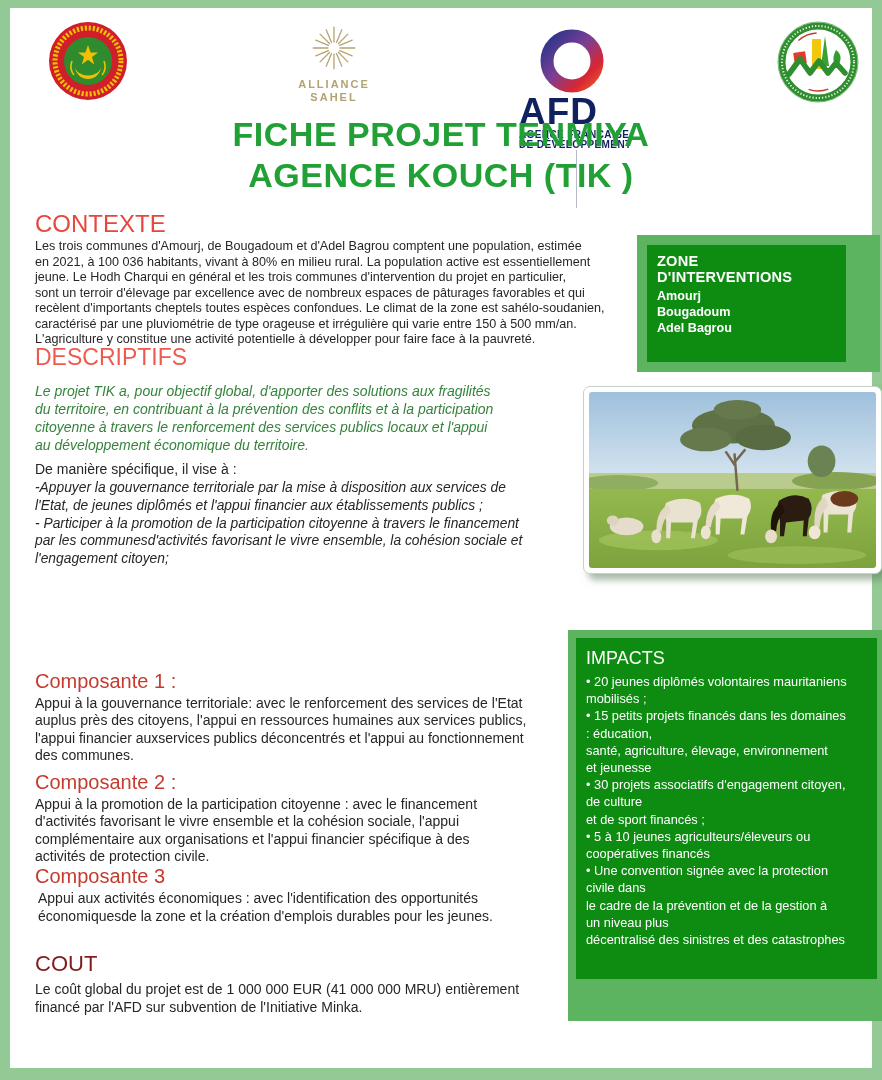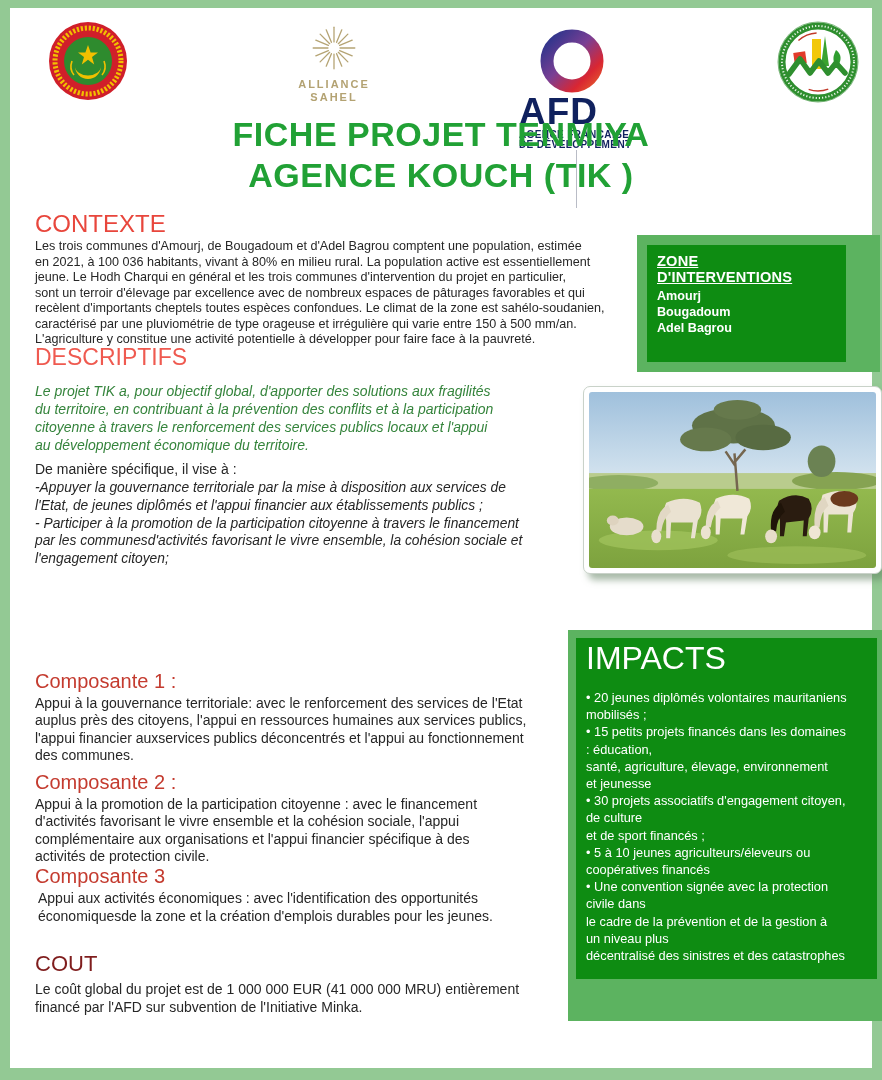--- a/index.html
+++ b/index.html
@@ -41,32 +41,32 @@
   .p-comp2 { left:25px; top:788px; width:548px; font-size:14px; line-height:17.4px; }
   .h-comp3 { left:25px; top:857px; font-size:20px; color:#c43b2f; }
   .p-comp3 { left:28px; top:881px; width:560px; font-size:14px; line-height:18px; }
   .h-cout  { left:25px; top:943px; font-size:22px; color:#7f1d1d; }
   .p-cout  { left:25px; top:972px; width:560px; font-size:14px; line-height:18px; }
 
   
   .zone-box { position:absolute; left:627px; top:227px; width:243px; height:137px; background:#5cb360; }
   .zone-inner { position:absolute; left:10px; top:10px; width:199px; height:117px; background:#0e8c12;
                 color:#fff; padding:8px 10px; }
-  .zone-heading { font-size:14.6px; font-weight:bold; letter-spacing:.2px; margin-bottom:3px;text-decoration:underline; }
+  .zone-heading { font-size:14.6px; font-weight:bold; letter-spacing:.2px; margin-bottom:3px; }
   .zone-item { font-size:12.6px; font-weight:bold; line-height:16px; }
 
   .photo-frame { position:absolute; left:573px; top:378px; width:299px; height:188px; background:#fff;
                  border:1px solid #c9d2c9; border-radius:7px; padding:5px;
                  box-shadow:5px 6px 7px rgba(96,130,96,.55); }
   .photo-frame svg { display:block; width:100%; height:100%; border-radius:3px; }
 
   .impacts-box { position:absolute; left:558px; top:622px; width:317px; height:391px; background:#5cb360; }
   .impacts-inner { position:absolute; left:8px; top:8px; width:301px; height:341px; background:#0e8c12;
                    color:#fff; padding:5px 10px 0 10px; }
-  .impacts-heading { font-size:32px; font-weight:400; line-height:30px; margin-bottom:16px; }
+  .impacts-heading { font-size:18px; font-weight:400; line-height:30px; margin-bottom:0; }
   .impacts-item { font-size:12.8px; line-height:17.2px; white-space:pre-line; }
 </style>
 </head>
 <body>
 
 <div class="frame">
   <div class="page">
 
     <div class="logo seal">
       <svg width="80" height="80" viewBox="0 0 80 80">

